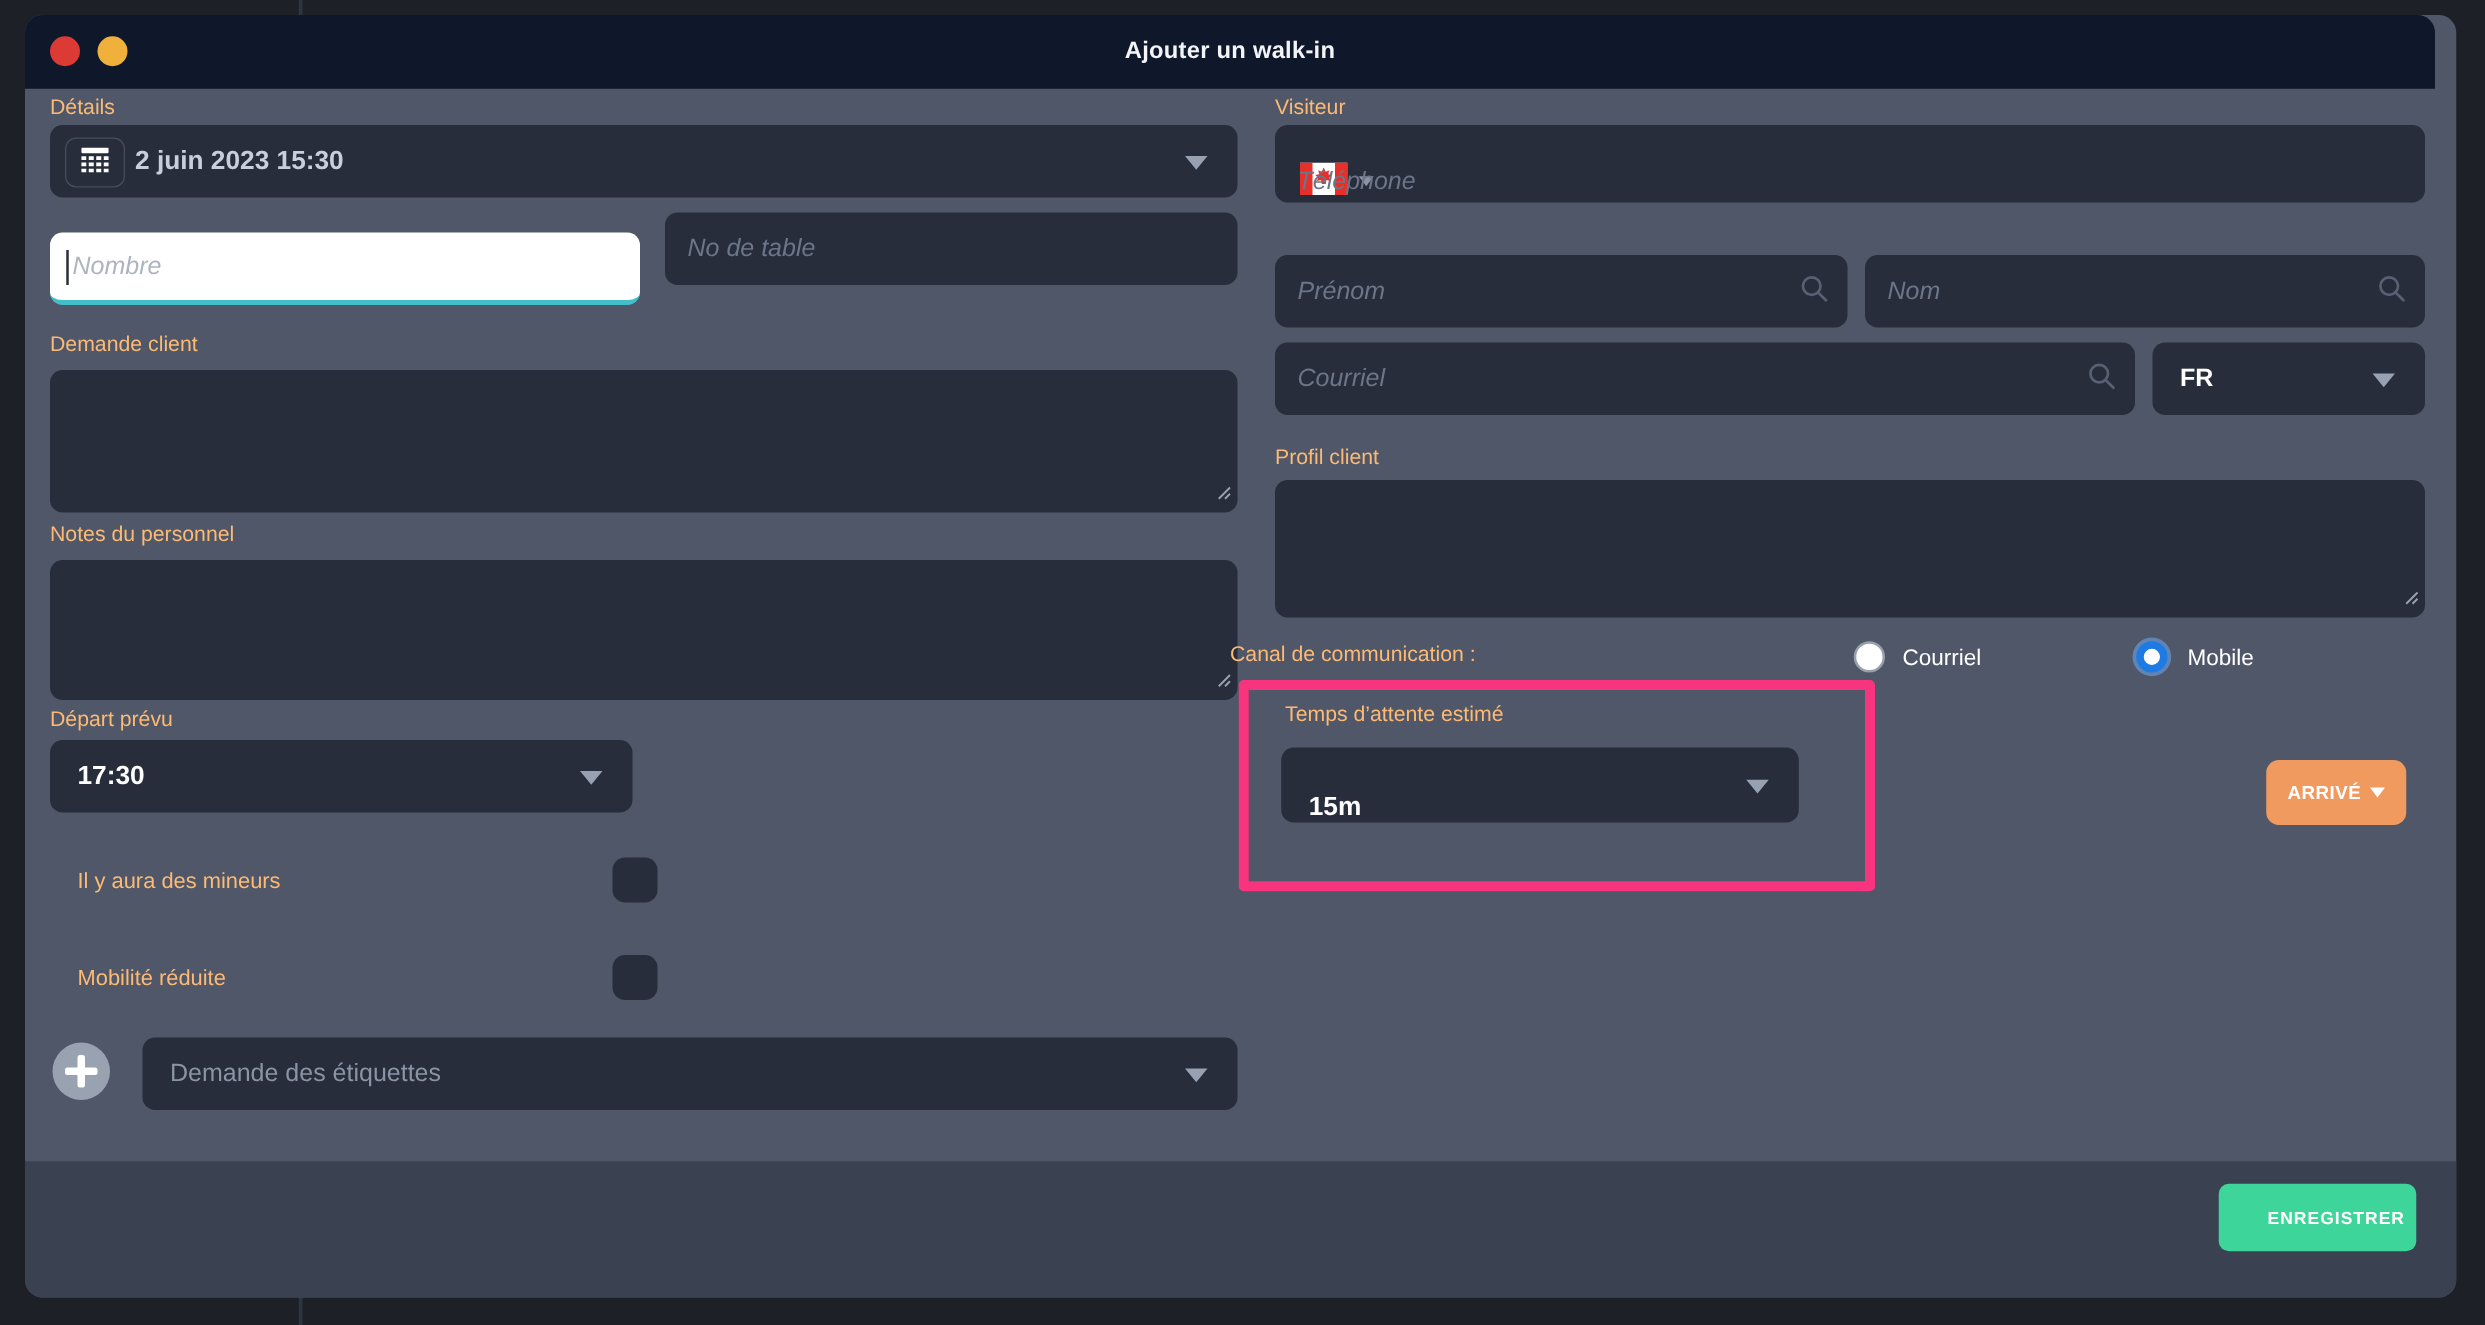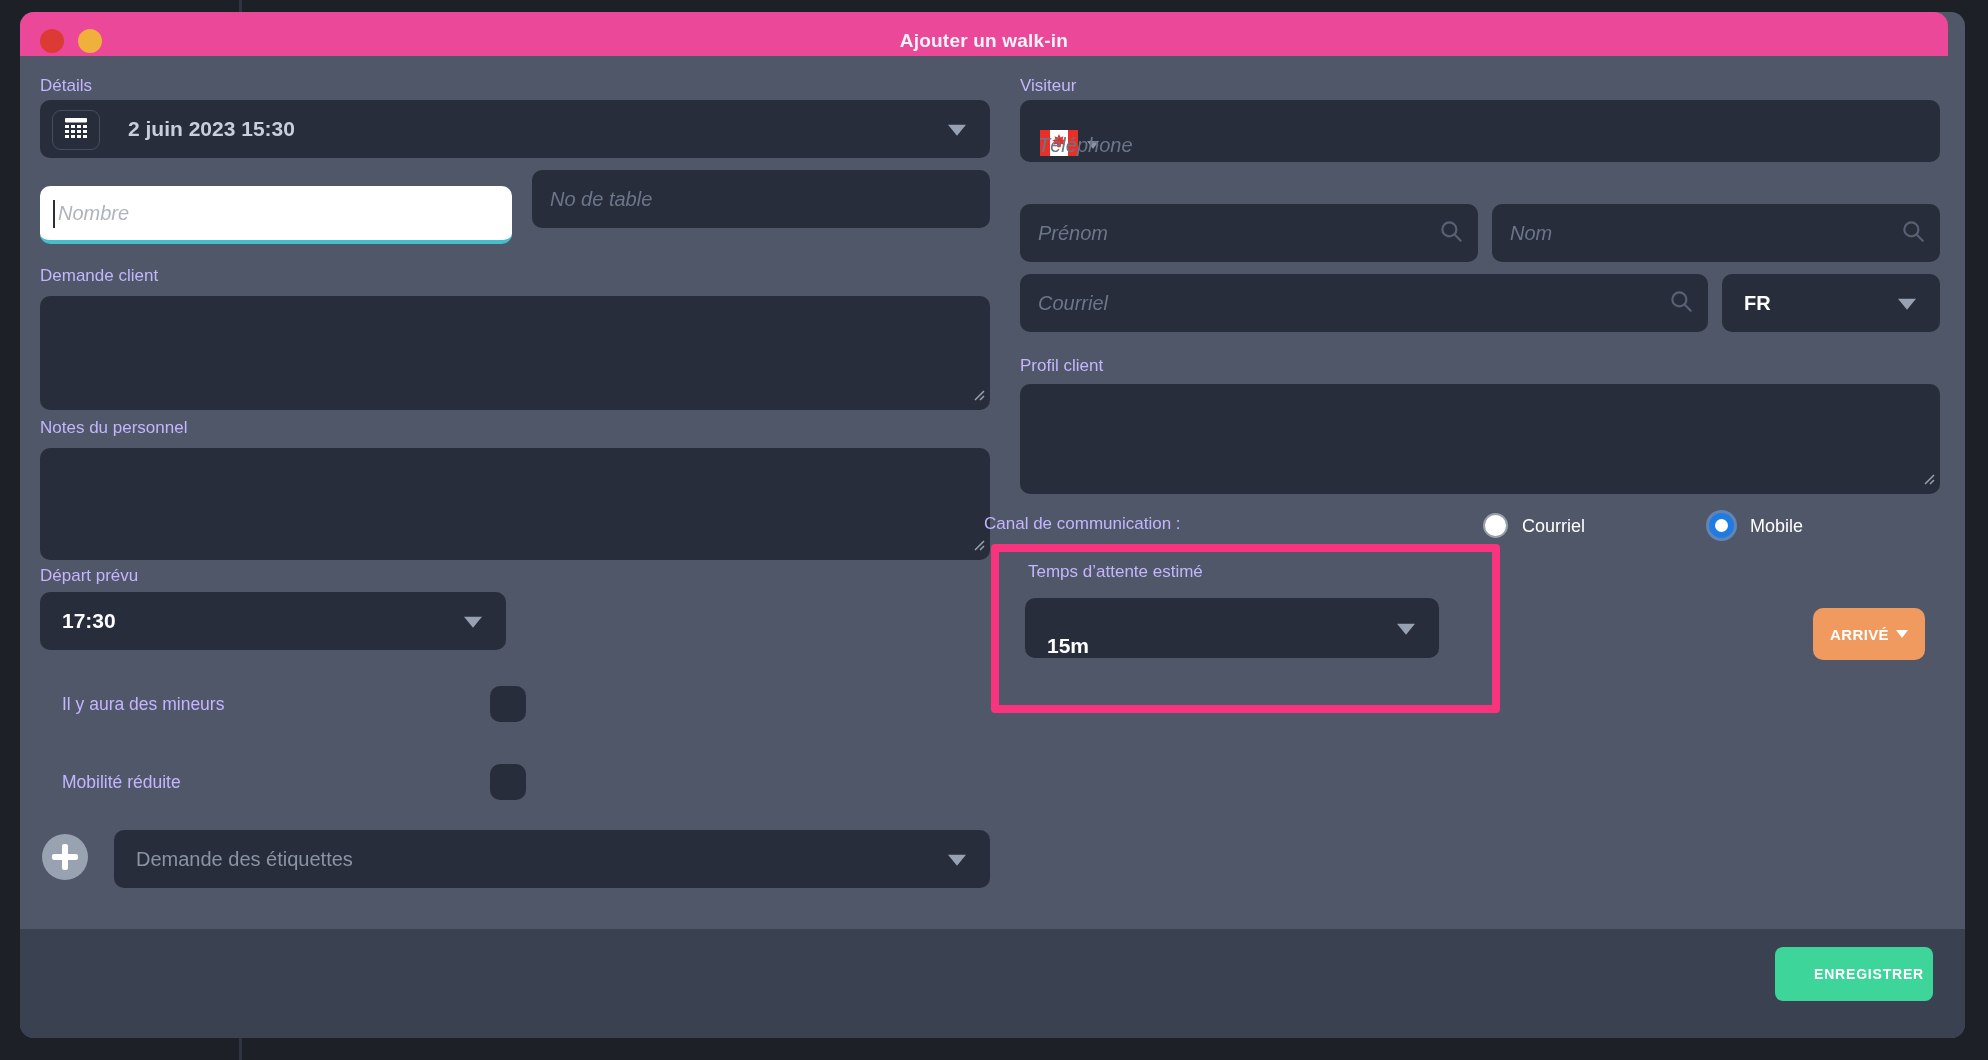--- a/index.html
+++ b/index.html
@@ -10,37 +10,37 @@
     -webkit-font-smoothing:antialiased;
   }
   .bg-line{position:absolute;left:239px;top:0;bottom:0;width:3px;background:#2e3440;}
 
   
   .modal{
     position:absolute;left:20px;top:12px;width:1945px;height:1026px;
     background:#4f5768;border-radius:14px;
   }
   .modal-header{
-    position:absolute;left:0;top:0;right:17px;height:44px;
-    background:#ec4899;border-radius:14px 14px 0 0;
+    position:absolute;left:0;top:0;right:17px;height:59px;
+    background:#0f172a;border-radius:14px 14px 0 0;
   }
   .modal-title{
     position:absolute;left:0;right:0;top:0;height:58px;line-height:58px;
     text-align:center;color:#f2f4f7;font-size:19px;font-weight:600;letter-spacing:.2px;
   }
   .tl{position:absolute;top:17px;width:24px;height:24px;border-radius:50%;}
   .tl.red{left:20px;background:#dc3a34;}
   .tl.orange{left:58px;background:#efb03c;}
   .modal-footer{
     position:absolute;left:0;bottom:0;right:0;height:109px;
     background:#3a4150;border-radius:0 0 14px 14px;
   }
 
   
-  .lbl{position:absolute;color:#c4b5fd;font-size:17px;font-weight:500;white-space:nowrap;}
+  .lbl{position:absolute;color:#fdba74;font-size:17px;font-weight:500;white-space:nowrap;}
   .field{position:absolute;background:#272d3a;border-radius:10px;}
   .field input{
     position:absolute;inset:0;background:transparent;border:none;outline:none;
     font-family:inherit;font-size:20px;color:#e8ebf0;padding:0 18px;border-radius:10px;
   }
   .field input::placeholder{color:#6c7689;font-style:italic;opacity:1;}
   .field.focused{background:#ffffff;border-bottom:4px solid #44bec9;}
   .field.focused input::placeholder{color:#aeb4bf;}
   .caret-bar{position:absolute;left:13px;top:14px;width:2px;height:28px;background:#2b2f38;}
   .search-ic{position:absolute;right:14px;top:50%;transform:translateY(-50%);}
@@ -150,21 +150,21 @@
             <rect x="6" y="12" width="4" height="3"></rect>
             <rect x="12" y="12" width="4" height="3"></rect>
             <rect x="18" y="12" width="4" height="3"></rect>
           <rect x="0" y="17" width="4" height="3"></rect>
             <rect x="6" y="17" width="4" height="3"></rect>
             <rect x="12" y="17" width="4" height="3"></rect>
             <rect x="18" y="17" width="4" height="3"></rect>
         </svg>
       </span>
     </span>
-    <span class="val dim" style="padding-left:88px;">2 juin 2023 15:30</span>
+    <span class="val dim" style="padding-left:68px;">2 juin 2023 15:30</span>
     <span class="caret"></span>
   </div>
 
   <div class="field focused" style="left:20px;top:158px;width:472px;height:54px;margin-top:16px;">
     <input type="text" placeholder="Nombre" style="">
     <span class="caret-bar"></span>
   </div>
   <div class="field" style="left:512px;top:158px;width:458px;height:58px;">
     <input type="text" placeholder="No de table" style="">
   </div>

